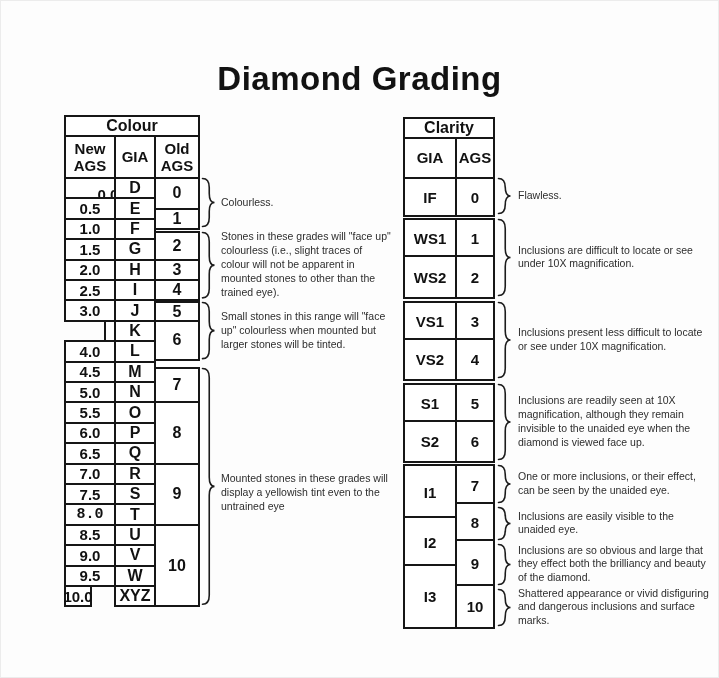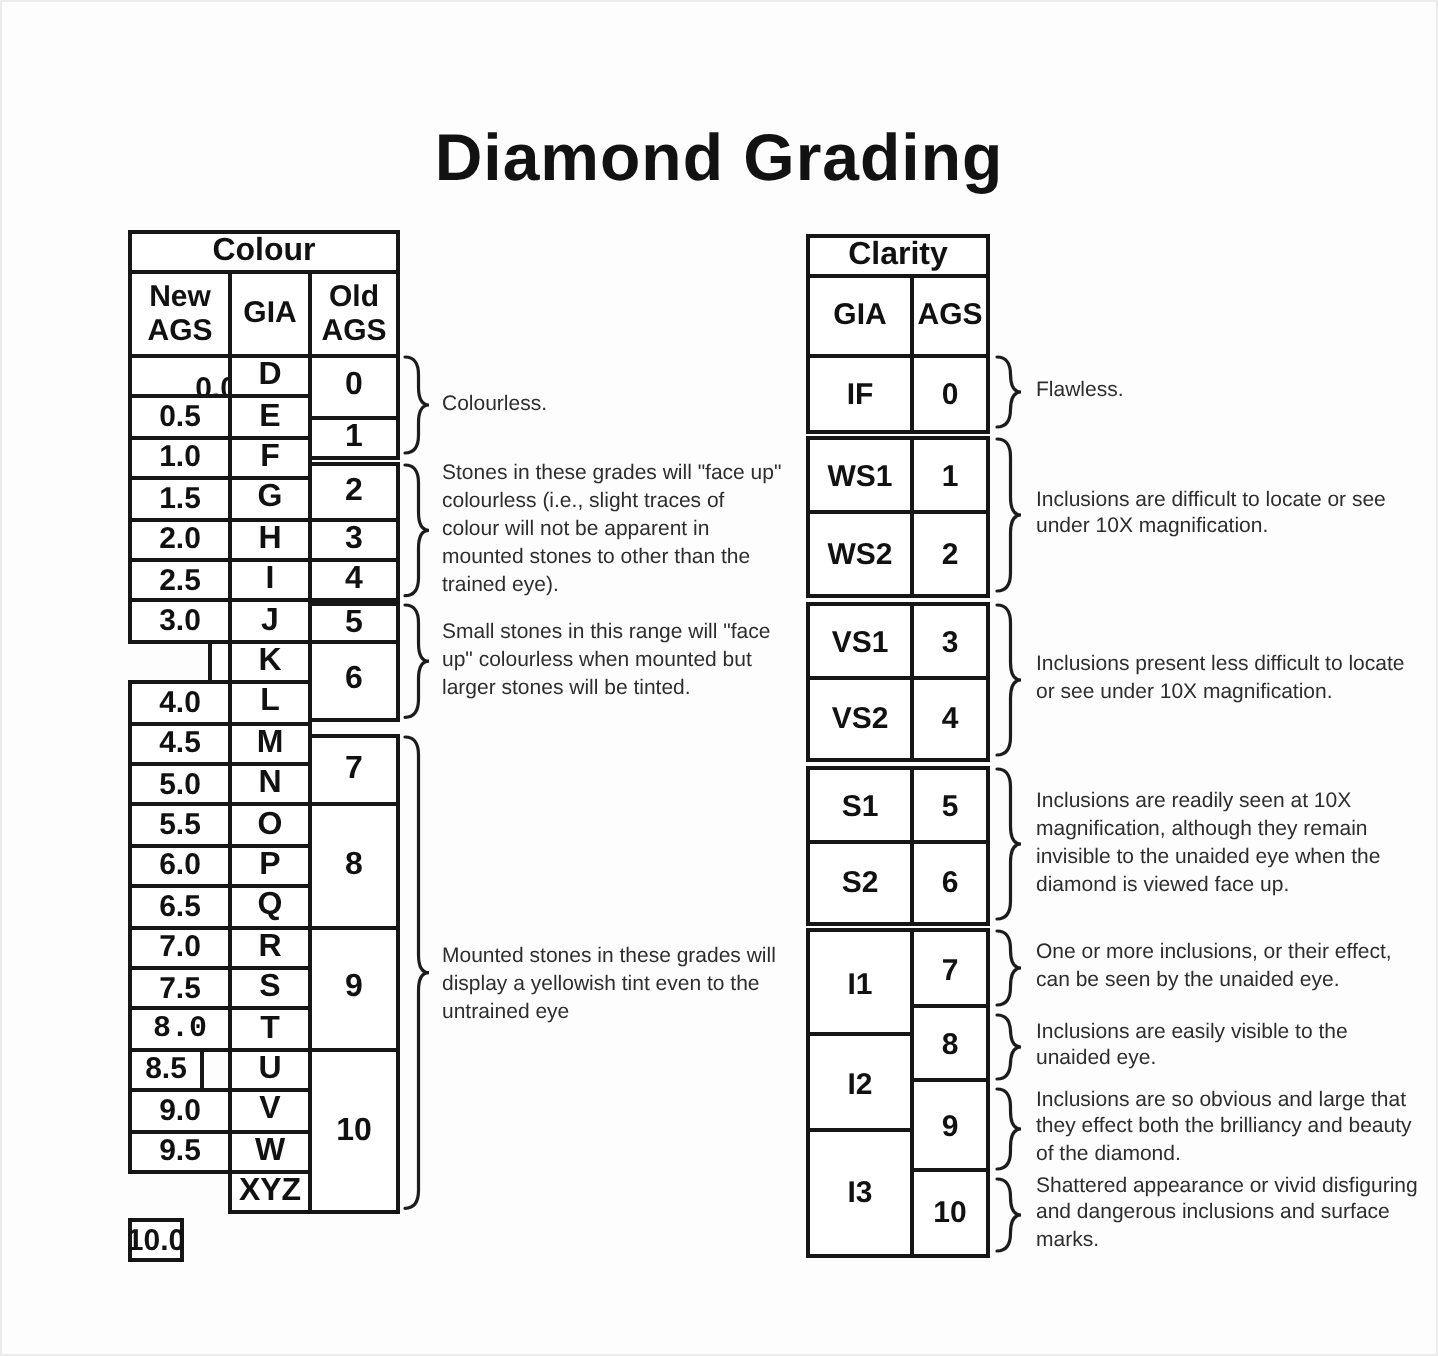--- a/index.html
+++ b/index.html
@@ -68,27 +68,27 @@
       <div class="cell val" style="left: 0px; top: 306.8px; width: 52px; height: 22.4px;">6.0</div>
       <div class="cell val-lg" style="left: 50px; top: 306.8px; width: 42px; height: 22.4px;">P</div>
       <div class="cell val" style="left: 0px; top: 327.2px; width: 52px; height: 22.4px;">6.5</div>
       <div class="cell val-lg" style="left: 50px; top: 327.2px; width: 42px; height: 22.4px;">Q</div>
       <div class="cell val" style="left: 0px; top: 347.6px; width: 52px; height: 22.4px;">7.0</div>
       <div class="cell val-lg" style="left: 50px; top: 347.6px; width: 42px; height: 22.4px;">R</div>
       <div class="cell val" style="left: 0px; top: 368px; width: 52px; height: 22.4px;">7.5</div>
       <div class="cell val-lg" style="left: 50px; top: 368px; width: 42px; height: 22.4px;">S</div>
       <div class="cell val" style="left: 0px; top: 388.4px; width: 52px; height: 22.4px; font-family: Liberation Mono, monospace;">8.0</div>
       <div class="cell val-lg" style="left: 50px; top: 388.4px; width: 42px; height: 22.4px;">T</div>
-      <div class="cell val" style="left: 0px; top: 408.8px; width: 38px; height: 22.4px;">8.5</div>
+      <div class="cell val" style="left: 0px; top: 408.8px; width: 52px; height: 22.4px;">8.5</div>
       <div class="cell val-lg" style="left: 50px; top: 408.8px; width: 42px; height: 22.4px;">U</div>
       <div class="cell val" style="left: 0px; top: 429.2px; width: 52px; height: 22.4px;">9.0</div>
       <div class="cell val-lg" style="left: 50px; top: 429.2px; width: 42px; height: 22.4px;">V</div>
       <div class="cell val" style="left: 0px; top: 449.6px; width: 52px; height: 22.4px;">9.5</div>
       <div class="cell val-lg" style="left: 50px; top: 449.6px; width: 42px; height: 22.4px;">W</div>
-      <div class="cell val" style="left: 0px; top: 494px; width: 28px; height: 22.4px;">10.0</div>
+      <div class="cell val" style="left: 0px; top: 470px; width: 28px; height: 22.4px;">10.0</div>
       <div class="cell val-lg" style="left: 50px; top: 470px; width: 42px; height: 22.4px;">XYZ</div>
       <div class="cell val-lg" style="left: 90px; top: 62px; width: 46px; height: 32.6px;">0</div>
       <div class="cell val-lg" style="left: 90px; top: 92.6px; width: 46px; height: 22.4px;">1</div>
       <div class="cell val-lg" style="left: 90px; top: 116.06px; width: 46px; height: 29.54px;">2</div>
       <div class="cell val-lg" style="left: 90px; top: 143.6px; width: 46px; height: 22.4px;">3</div>
       <div class="cell val-lg" style="left: 90px; top: 164px; width: 46px; height: 22.4px;">4</div>
       <div class="cell val-lg" style="left: 90px; top: 186.44px; width: 46px; height: 20.36px;">5</div>
       <div class="cell val-lg" style="left: 90px; top: 204.8px; width: 46px; height: 40.76px;">6</div>
       <div class="cell val-lg" style="left: 90px; top: 251.72px; width: 46px; height: 36.68px;">7</div>
       <div class="cell val-lg" style="left: 90px; top: 286.4px; width: 46px; height: 63.2px;">8</div>

